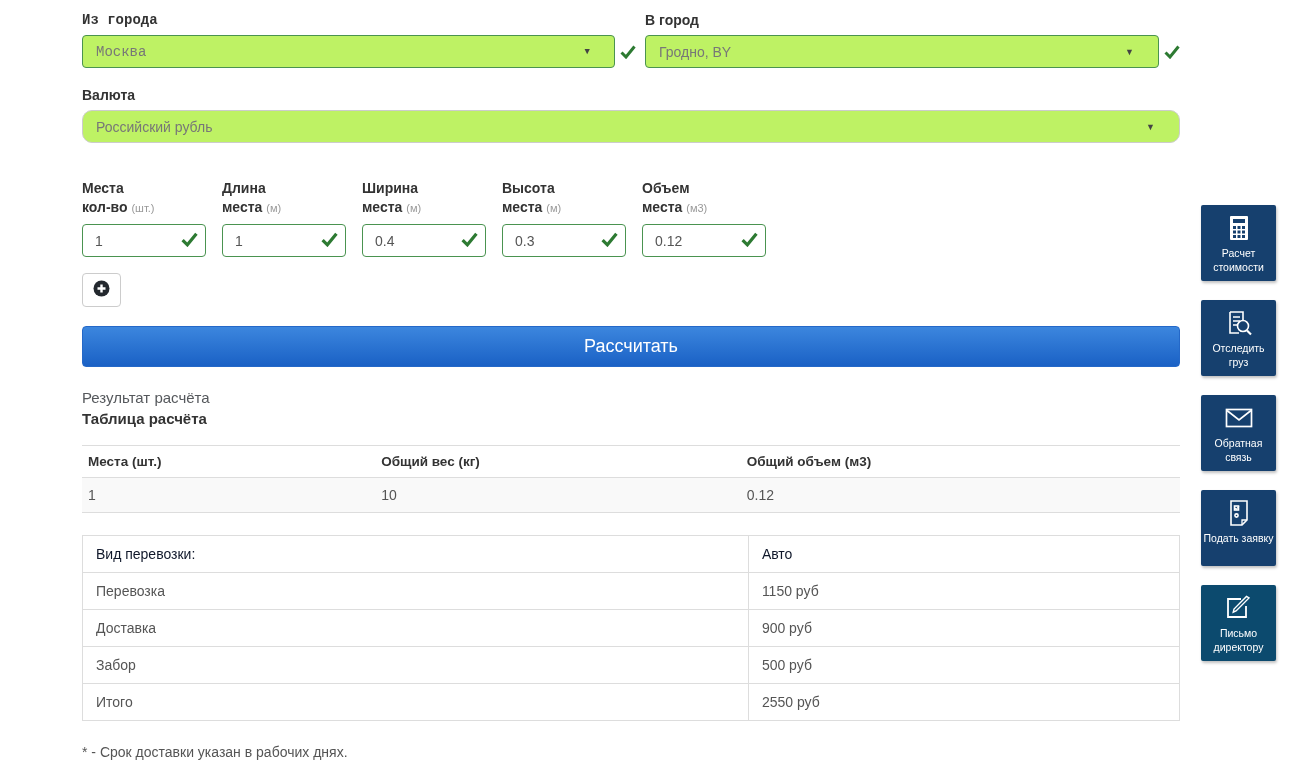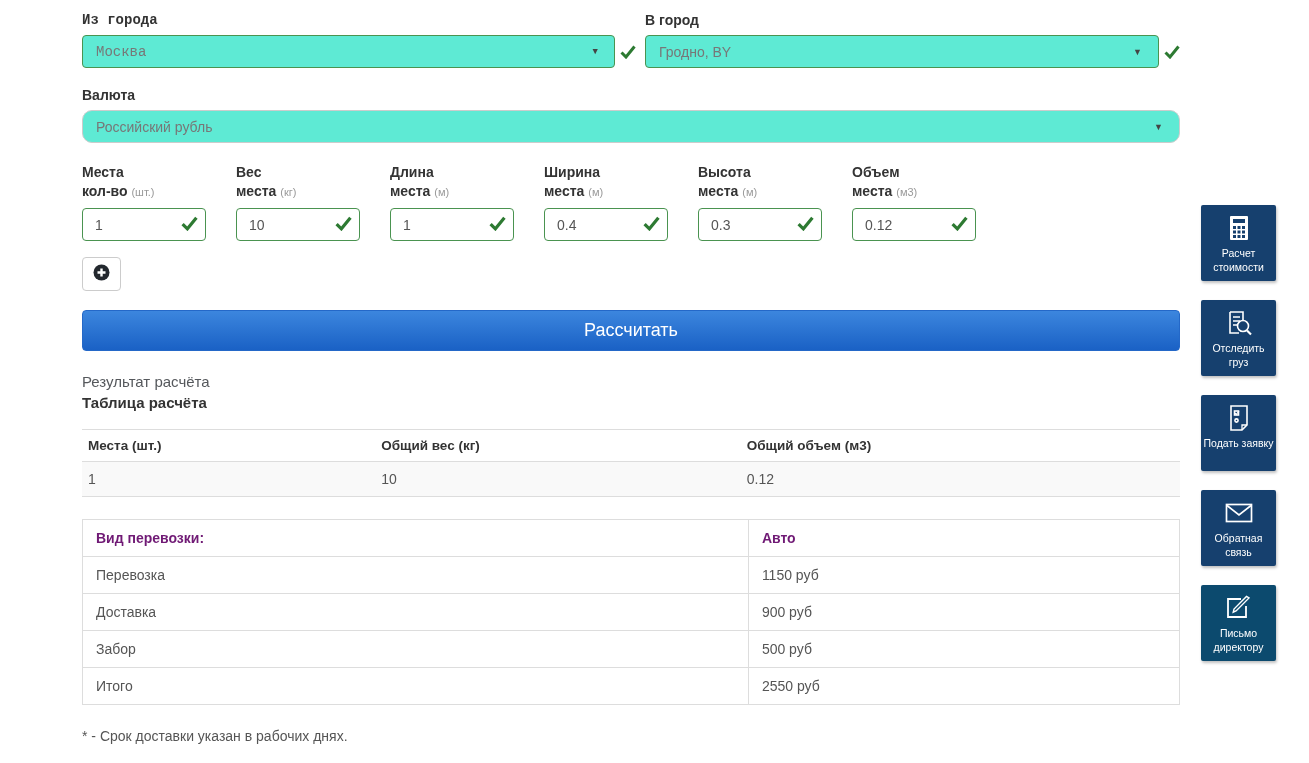--- a/index.html
+++ b/index.html
@@ -6,33 +6,33 @@
   html,body { width:1309px; height:763px; background:#fff; overflow:hidden;
     font-family:"Liberation Sans", sans-serif; color:#333; }
   .content { position:absolute; left:82px; top:12px; width:1098px; }
 
   .field-label { font-size:14px; font-weight:bold; color:#333; margin-bottom:7px; }
   .row-cities { display:flex; }
   .city-block { display:flex; flex-direction:column; }
   .city-block.left { width:564px;font-family:Liberation Mono, monospace; }
   .city-block.right { flex:1; }
   .select-line { display:flex; align-items:center; }
-  .sel { height:33px; border:1px solid #4a9350; border-radius:4px; background:#5eead4;
+  .sel { height:33px; border:1px solid #4a9350; border-radius:4px; background:#bef264;
     display:flex; align-items:center; justify-content:space-between;
-    padding:0 16px 0 13px; font-size:14px; color:#777; cursor:pointer; }
+    padding:0 24px 0 13px; font-size:14px; color:#777; cursor:pointer; }
   .sel.ok-border { border-color:#4a9350; }
   .sel.gray { border-color:#ccc; color:#777;border-radius:10px; }
   .sel .arrow { font-size:9px; color:#444; margin-left:8px; }
   .sel.w-city { width:533px; }
   .sel.w-full { width:1098px; }
   .check-out { margin-left:5px; display:inline-flex; }
 
   .currency-block { margin-top:19px; }
 
-  .dims-row { margin-top:21px; display:flex; gap:30px; }
+  .dims-row { margin-top:37px; display:flex; gap:16px; }
   .dim { width:124px; }
   .dim .l1 { font-size:14px; font-weight:bold; color:#333; }
   .dim .l2 { font-size:14px; font-weight:bold; color:#333; margin-top:3px; margin-bottom:9px; }
   .dim .unit { font-size:11px; font-weight:normal; color:#999; }
   .dim .inp-wrap { position:relative; width:124px; }
   .dim input { width:124px; height:33px; border:1px solid #4a9350; border-radius:4px;
     font-size:14px; color:#555; padding:0 30px 0 12px;
     font-family:"Liberation Sans", sans-serif; outline:none; }
   .dim .check-in { position:absolute; right:8px; top:8px; }
 
@@ -52,21 +52,21 @@
   .summary { margin-top:18px; border-top:1px solid #ddd; }
   .summary th { text-align:left; font-weight:bold; color:#333; padding:8px 6px;
     border-bottom:1px solid #ddd; font-size:13.5px; }
   .summary td { color:#555; padding:9px 6px; background:#f9f9f9;
     border-bottom:1px solid #ddd; }
   .summary .c1 { width:26.7%; } .summary .c2 { width:33.3%; }
 
   .price { margin-top:22px; border:1px solid #ddd; }
   .price td, .price th { border:1px solid #ddd; padding:10px 13px; height:37px;
     text-align:left; vertical-align:middle; font-size:14px; }
-  .price th { font-weight:bold; color:#701a75; }
+  .price th { font-weight:normal; color:#0f172a; }
   .price td { color:#555; }
   .price .lc { width:60.7%; }
 
   .footnote { margin-top:23px; font-size:14px; color:#555; }
 
   .side { position:absolute; right:33px; top:205px; width:75px;
     display:flex; flex-direction:column; gap:19px; }
   .side-btn { width:75px; height:76px; border-radius:2px; color:#fff; cursor:pointer;
     display:flex; flex-direction:column; align-items:center; justify-content:flex-start;
     padding-top:9px; box-shadow:1px 2px 3px rgba(0,0,0,.25); }
@@ -126,30 +126,20 @@
       <div class="l1">Места</div>
       <div class="l2"><span>кол-во</span> <span class="unit">(шт.)</span></div>
       <div class="inp-wrap">
         <input type="text" value="1" style="">
         <span class="check-in"><svg width="17" height="15" viewBox="0 0 16 14">
               <path d="M1.5 7.5 L6 12 L14.5 1.5" stroke="#2d7a32" stroke-width="3" fill="none"></path>
             </svg></span>
       </div>
     </div>
 
-    <div class="dim">
-      <div class="l1">Вес</div>
-      <div class="l2"><span>места</span> <span class="unit">(кг)</span></div>
-      <div class="inp-wrap">
-        <input type="text" value="10" style="">
-        <span class="check-in"><svg width="17" height="15" viewBox="0 0 16 14">
-              <path d="M1.5 7.5 L6 12 L14.5 1.5" stroke="#2d7a32" stroke-width="3" fill="none"></path>
-            </svg></span>
-      </div>
-    </div>
 
     <div class="dim">
       <div class="l1">Длина</div>
       <div class="l2"><span>места</span> <span class="unit">(м)</span></div>
       <div class="inp-wrap">
         <input type="text" value="1" style="">
         <span class="check-in"><svg width="17" height="15" viewBox="0 0 16 14">
               <path d="M1.5 7.5 L6 12 L14.5 1.5" stroke="#2d7a32" stroke-width="3" fill="none"></path>
             </svg></span>
       </div>
@@ -278,41 +268,41 @@
           <path d="M7 7 h7 M7 11 h7 M7 15 h5"></path>
           <circle cx="17" cy="16" r="5.5"></circle>
           <path d="M21 20.5 L25 24.5" stroke-width="2.2"></path>
         </svg>
     </span>
     <span class="lbl">Отследить груз</span>
   </div>
 
   <div class="side-btn navy">
     <span class="icon-box">
+      <svg width="28" height="20" viewBox="0 0 28 20" fill="none" stroke="#fff" stroke-width="1.7">
+          <rect x="1.5" y="1.5" width="25" height="17"></rect>
+          <path d="M2 2.5 L14 12 L26 2.5"></path>
+        </svg>
+    </span>
+    <span class="lbl">Обратная связь</span>
+  </div>
+
+  <div class="side-btn navy">
+    <span class="icon-box">
       <svg width="22" height="26" viewBox="0 0 22 26" fill="none" stroke="#fff" stroke-width="1.6">
           <path d="M3 1 h16 v19 l-5 5 H3 z"></path>
           <path d="M14 25 v-5 h5" stroke-width="1.3"></path>
           <rect x="6.5" y="6" width="4" height="4"></rect>
           <path d="M7 8 l1.3 1.3 L11 6.2" stroke-width="1.2"></path>
           <circle cx="8.5" cy="15.5" r="1.6"></circle>
         </svg>
     </span>
     <span class="lbl">Подать заявку</span>
   </div>
 
-  <div class="side-btn navy">
-    <span class="icon-box">
-      <svg width="28" height="20" viewBox="0 0 28 20" fill="none" stroke="#fff" stroke-width="1.7">
-          <rect x="1.5" y="1.5" width="25" height="17"></rect>
-          <path d="M2 2.5 L14 12 L26 2.5"></path>
-        </svg>
-    </span>
-    <span class="lbl">Обратная связь</span>
-  </div>
-
   <div class="side-btn orange">
     <span class="icon-box">
       <svg width="26" height="26" viewBox="0 0 26 26" fill="none" stroke="#fff" stroke-width="1.8">
           <path d="M20 11 v11 H2 V4 h13"></path>
           <path d="M10 16 L23 3 l-2.5-1.5 L8 14 l-0.8 3.2 z" stroke-width="1.4"></path>
         </svg>
     </span>
     <span class="lbl">Письмо директору</span>
   </div>
 </div>

